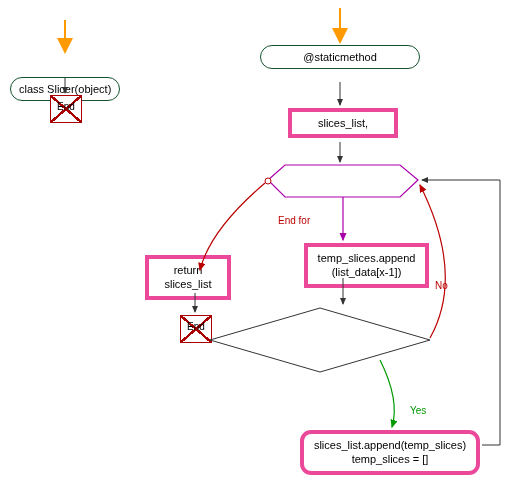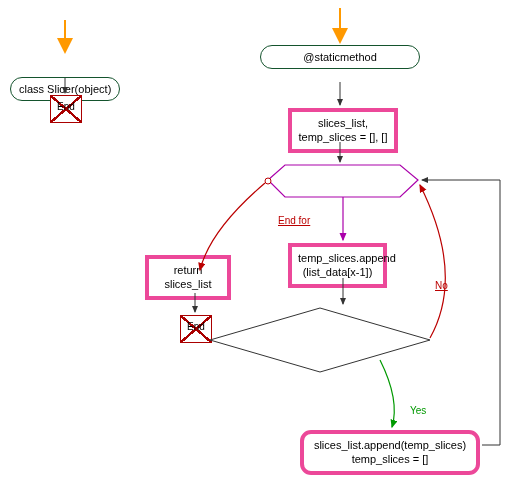--- a/index.html
+++ b/index.html
@@ -63,47 +63,46 @@
   svg {
     position: absolute;
     top: 0;
     left: 0;
     pointer-events: none;
   }
   .label {
     position: absolute;
     font-size: 10px;
   }
-  .red { color: #b00; text-decoration: underline; }
+  .red { color: #b00; }
   .green { color: #090; }
 </style>
 </head>
 <body>
 
 <div class="node rounded-box" style="left:10px; top:67px;margin-top:10px;">
   <span>class Slicer(object)</span>
 </div>
 <div class="end-box" style="left:50px; top:95px;"></div>
 <div class="end-label" style="left:50px; top:101px;">End</div>
 
 <div class="node rounded-box" style="left:260px; top:45px; width:160px;">
   <span>@staticmethod</span><br>
 </div>
 
 <div class="node rect-box" style="left:288px; top:108px; width:110px;">
   <span>slices_list,</span><br>
-  <span>temp_slices = [], []</span>
 </div>
 
 <div class="node" style="left:280px; top:170px; width:130px; text-align:center; line-height:1.2;">
   <span>for x in range(1,</span><br>
   <span>len(list_data)+1)</span>
 </div>
 
-<div class="node rect-box" style="left:288px; top:243px; width:99px;">
+<div class="node rect-box" style="left:304px; top:243px; width:125px;">
   <span>temp_slices.append</span><br>
   <span>(list_data[x-1])</span>
 </div>
 
 <div class="node" style="left:230px; top:325px; width:180px; text-align:center; line-height:1.2;">
   <span>x % amount == 0 or x ==</span><br>
   <span>len(list_data) ?</span>
 </div>
 
 <div class="node rect-box" style="left:300px; top:430px; width:180px;border-radius:11px;">

